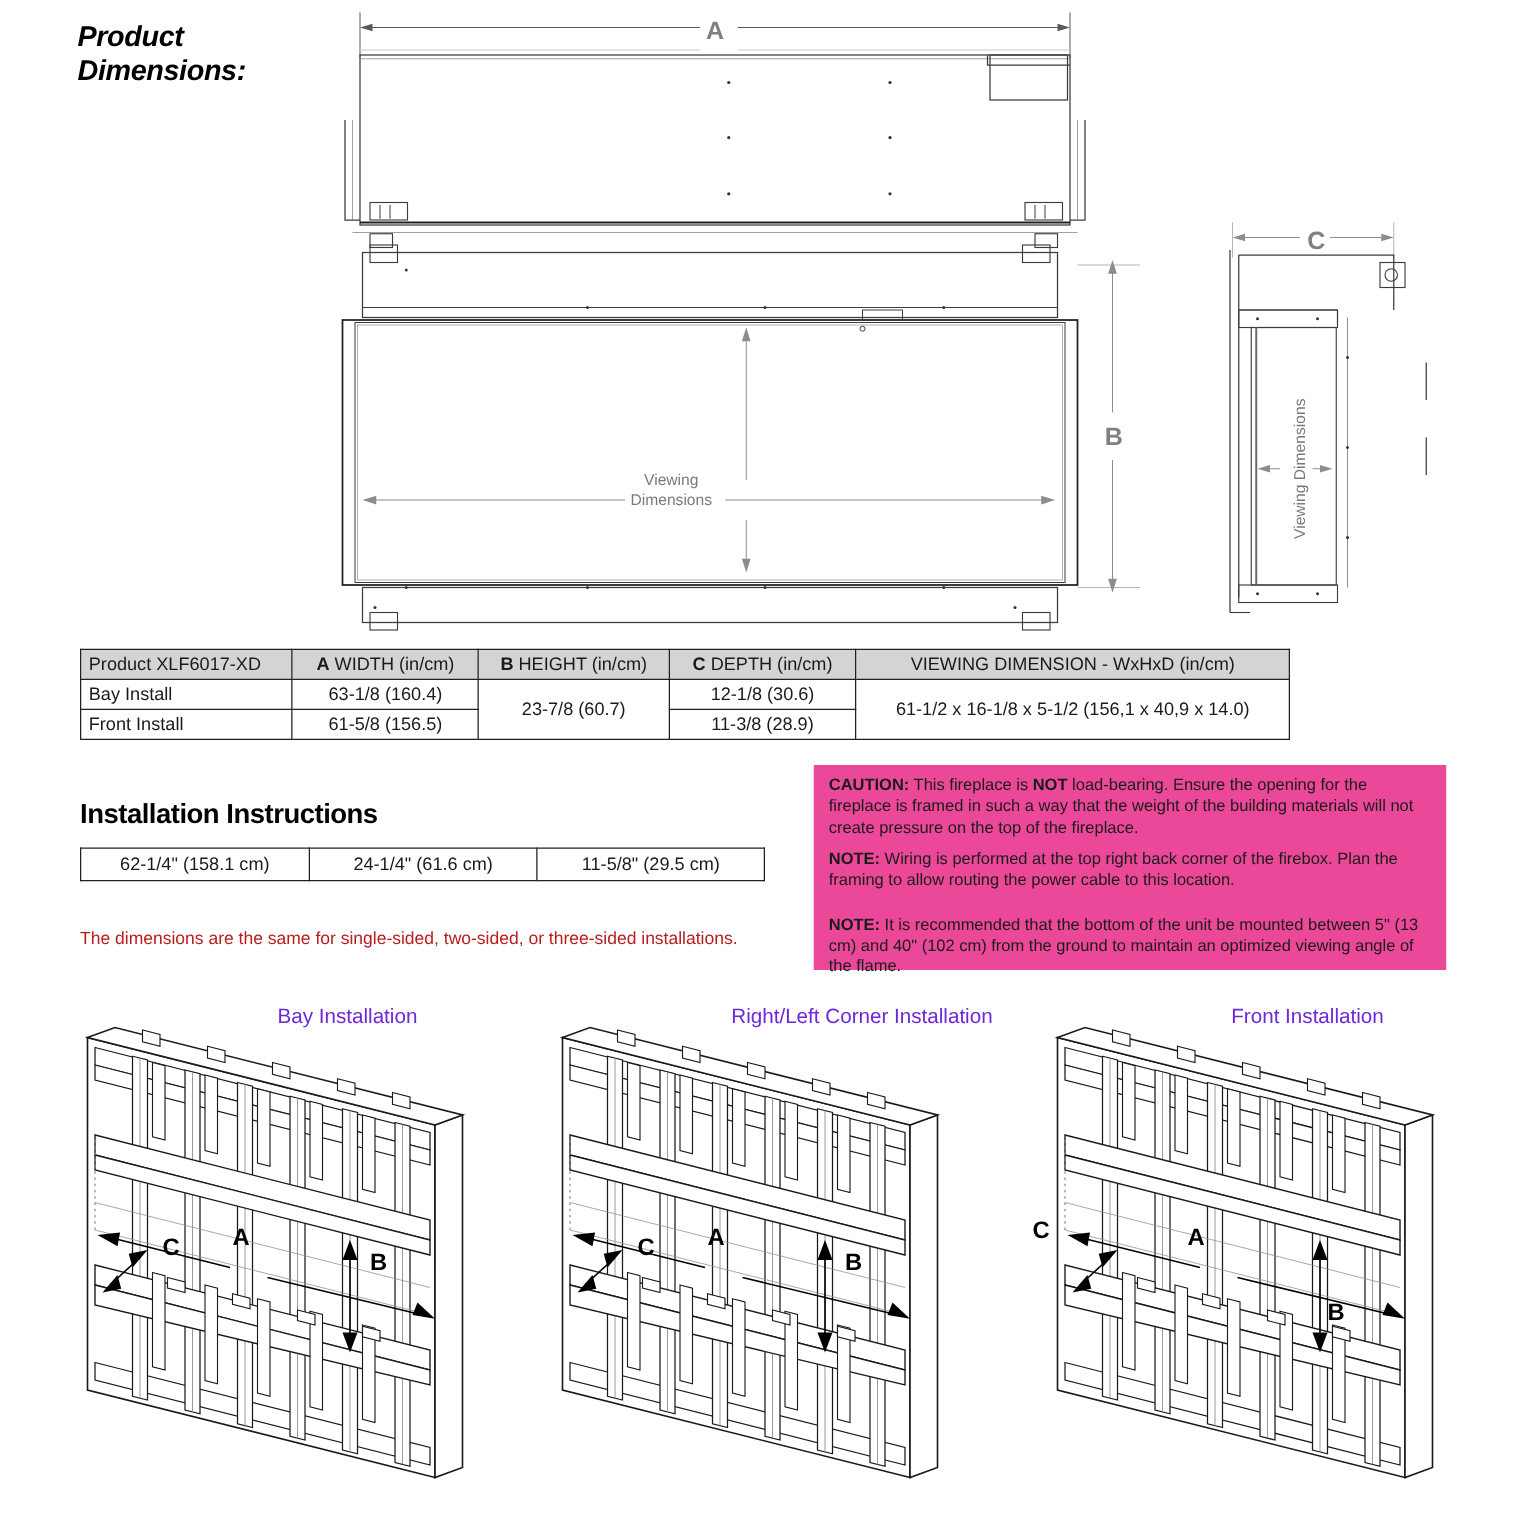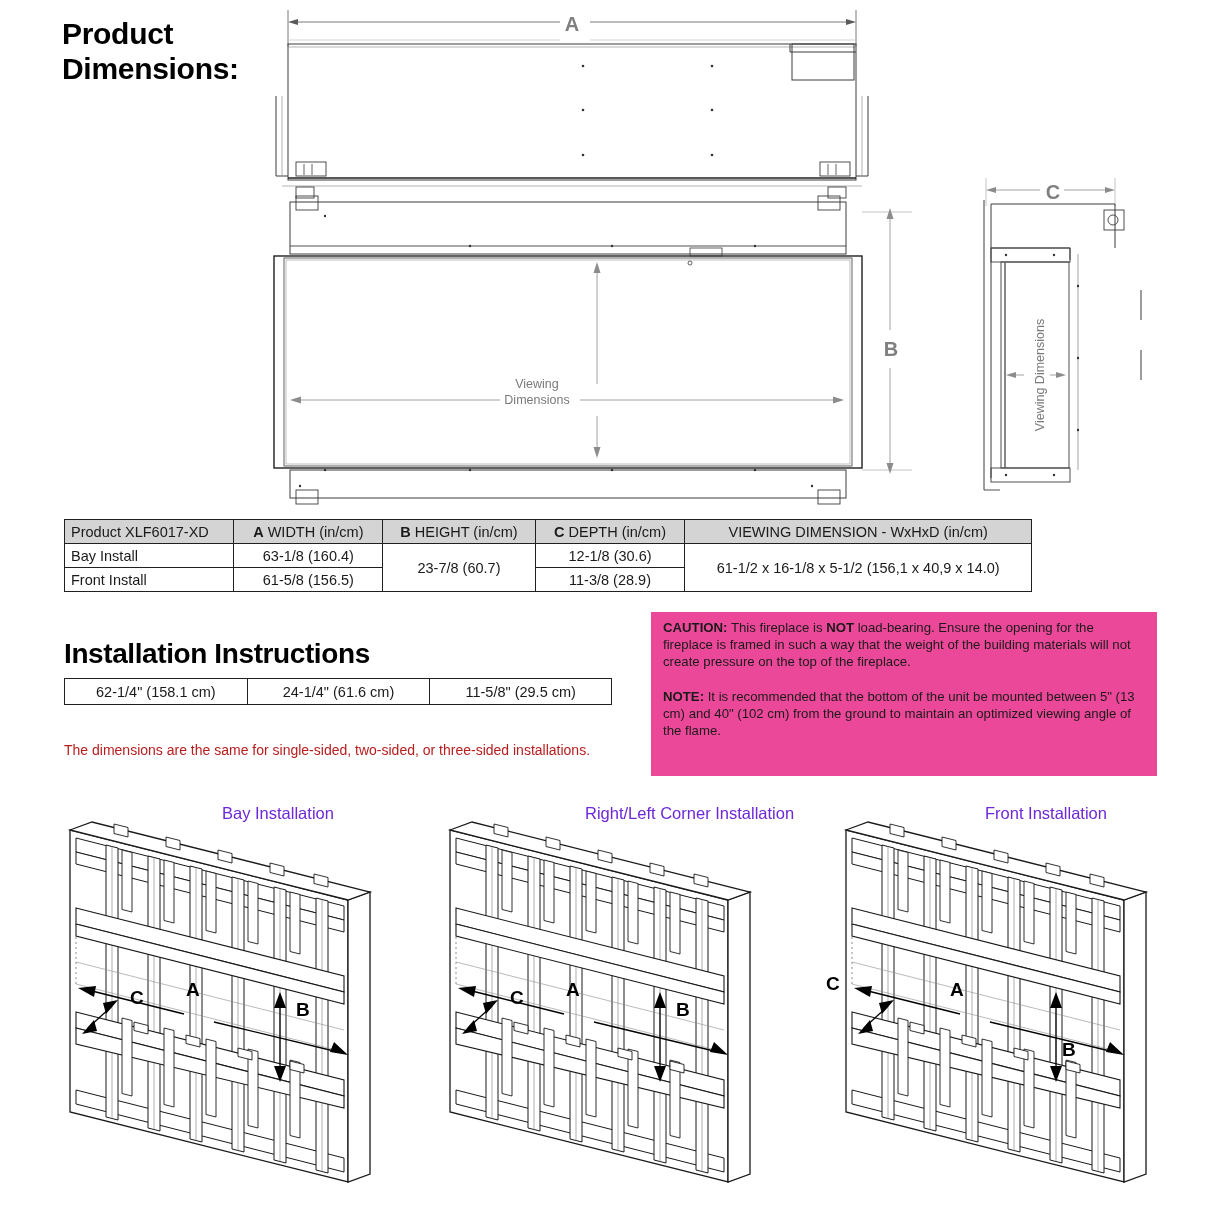--- a/index.html
+++ b/index.html
@@ -14,29 +14,30 @@
     font-family: "Liberation Sans", sans-serif;
     color: #000;
     overflow: hidden;
   }
 
   
   .h-product {
     position: absolute;
     left: 62px; top: 16px;
     width: 220px;
-    font-size: 30px;
+    font-size: 23px;
     font-weight: bold;
     line-height: 1.18;
     letter-spacing: -0.3px;
+    font-style: italic;
   }
   .h-install {
     position: absolute;
     left: 64px; top: 638px;
-    font-size: 28px;
+    font-size: 22px;
     font-weight: bold;
     letter-spacing: -0.4px;
   }
 
   
   .drawings {
     position: absolute;
     left: 0; top: 0;
     width: 1214px; height: 512px;
   }
@@ -326,20 +327,21 @@
       <td>24-1/4" (61.6 cm)</td>
       <td>11-5/8" (29.5 cm)</td>
     </tr>
   </tbody>
 </table>
 
 <div class="note-line">The dimensions are the same for single-sided, two-sided, or three-sided installations.</div>
 
 <div class="caution-panel">
   <p><b>CAUTION:</b><span> This fireplace is </span><b>NOT</b><span> load-bearing. Ensure the opening for the fireplace is framed in such a way that the weight of the building materials will not create pressure on the top of the fireplace.</span></p>
+  <p><b>NOTE:</b><span> Wiring is performed at the top right back corner of the firebox. Plan the framing to allow routing the power cable to this location.</span></p>
   <p><b>NOTE:</b><span> It is recommended that the bottom of the unit be mounted between 5" (13 cm) and 40" (102 cm) from the ground to maintain an optimized viewing angle of the flame.</span></p>
 </div>
 
 <div class="frames">
 <svg width="1214" height="428" viewBox="0 0 1214 428" xmlns="http://www.w3.org/2000/svg">
   <defs>
 
     <g id="wallframe">
 
       <g stroke="#1a1a1a" fill="#ffffff" stroke-width="1.3">

